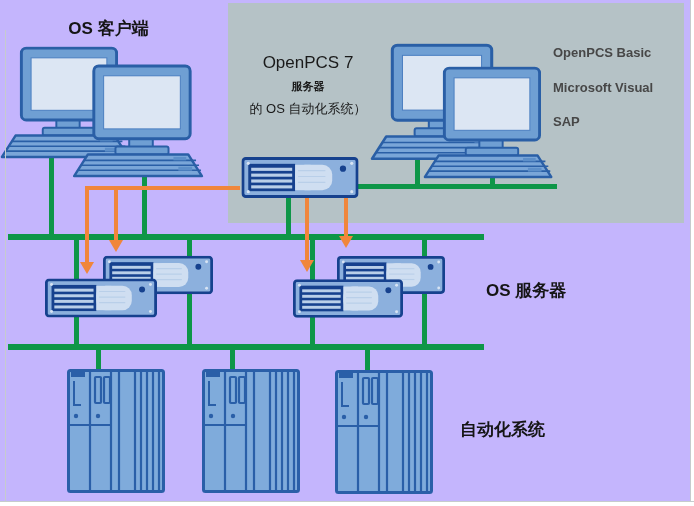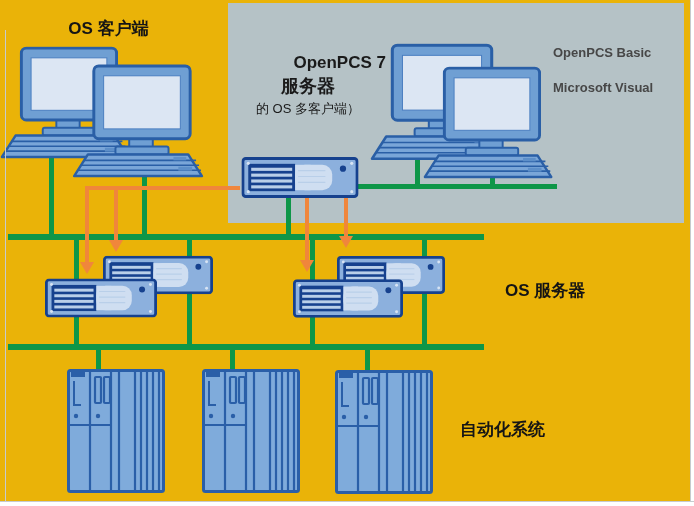--- a/index.html
+++ b/index.html
@@ -1,36 +1,36 @@
 <!DOCTYPE html>
 <html><head>
 <meta charset="utf-8">
 <style>
   html,body{margin:0;padding:0;background:#ffffff;}
   #stage{
     position:relative;width:694px;height:506px;overflow:hidden;
-    background:#eab308;
+    background:#c4b5fd;
     font-family:"Liberation Sans","DejaVu Sans",sans-serif;
     color:#121212;
   }
   .abs{position:absolute;}
   .panel{background:#b5c2c6;}
   .gline{background:#0e9648;z-index:1;}
   .oline{background:#f0863b;z-index:2;}
   .oarrow{
     width:0;height:0;z-index:2;
     border-left:7px solid transparent;border-right:7px solid transparent;
     border-top:12px solid #f0863b;
   }
   .device{z-index:3;}
   .lbl{z-index:4;white-space:nowrap;}
   .title{font-size:17px;font-weight:bold;color:#151515;text-align:center;}
   .openpcs{width:156px;text-align:center;color:#1a1a1a;}
-  .openpcs .b1{font-size:17px;font-weight:bold;line-height:24px;text-align:right;}
-  .openpcs .b2{font-size:18px;font-weight:bold;line-height:23px;}
+  .openpcs .b1{font-size:17px;font-weight:normal;line-height:24px;}
+  .openpcs .b2{font-size:11px;font-weight:bold;line-height:23px;}
   .openpcs .s{font-size:13px;line-height:22px;}
   .apps{font-size:13px;font-weight:bold;color:#474747;line-height:18.5px;}
   .apps .grp{margin:0 0 16px 0;}
   .edge{background:#c6cbce;z-index:6;}
   .whitestrip{background:#ffffff;z-index:6;}
   svg.hidden{position:absolute;width:0;height:0;}
 </style>
 </head>
 <body>
 
@@ -157,31 +157,32 @@
   <svg class="abs device" style="left:335px;top:370px;" width="98" height="124" viewBox="0 0 98 124">
       <use href="#sym-plc"></use>
     </svg>
 
   <div class="abs lbl title" style="left:36px;top:17px;width:145px;">OS 客户端</div>
 
 
   <div class="abs lbl openpcs" style="left:230px;top:51px;">
     <div class="b1">OpenPCS 7</div>
     <div class="b2">服务器</div>
-    <div class="s">的 OS 多客户端）</div>
+    <div class="s">的 OS 自动化系统）</div>
   </div>
 
   <div class="abs lbl apps" style="left:553px;top:44px;">
     <div class="grp">
       <div>OpenPCS Basic</div>
     </div>
     <div class="grp">Microsoft Visual</div>
+    <div class="grp">SAP</div>
   </div>
 
-  <div class="abs lbl title" style="left:505px;top:279px;">OS 服务器</div>
+  <div class="abs lbl title" style="left:486px;top:279px;">OS 服务器</div>
 
   <div class="abs lbl title" style="left:460px;top:418px;">自动化系统</div>
 
   <div class="abs edge" style="left:5px;top:30px;width:1px;height:471px;"></div>
   <div class="abs edge" style="left:0px;top:501px;width:694px;height:1px;"></div>
   <div class="abs whitestrip" style="left:0px;top:502px;width:694px;height:4px;"></div>
   <div class="abs edge" style="left:690px;top:0px;width:1px;height:501px;"></div>
   <div class="abs whitestrip" style="left:691px;top:0px;width:3px;height:501px;"></div>
 
 </div>

